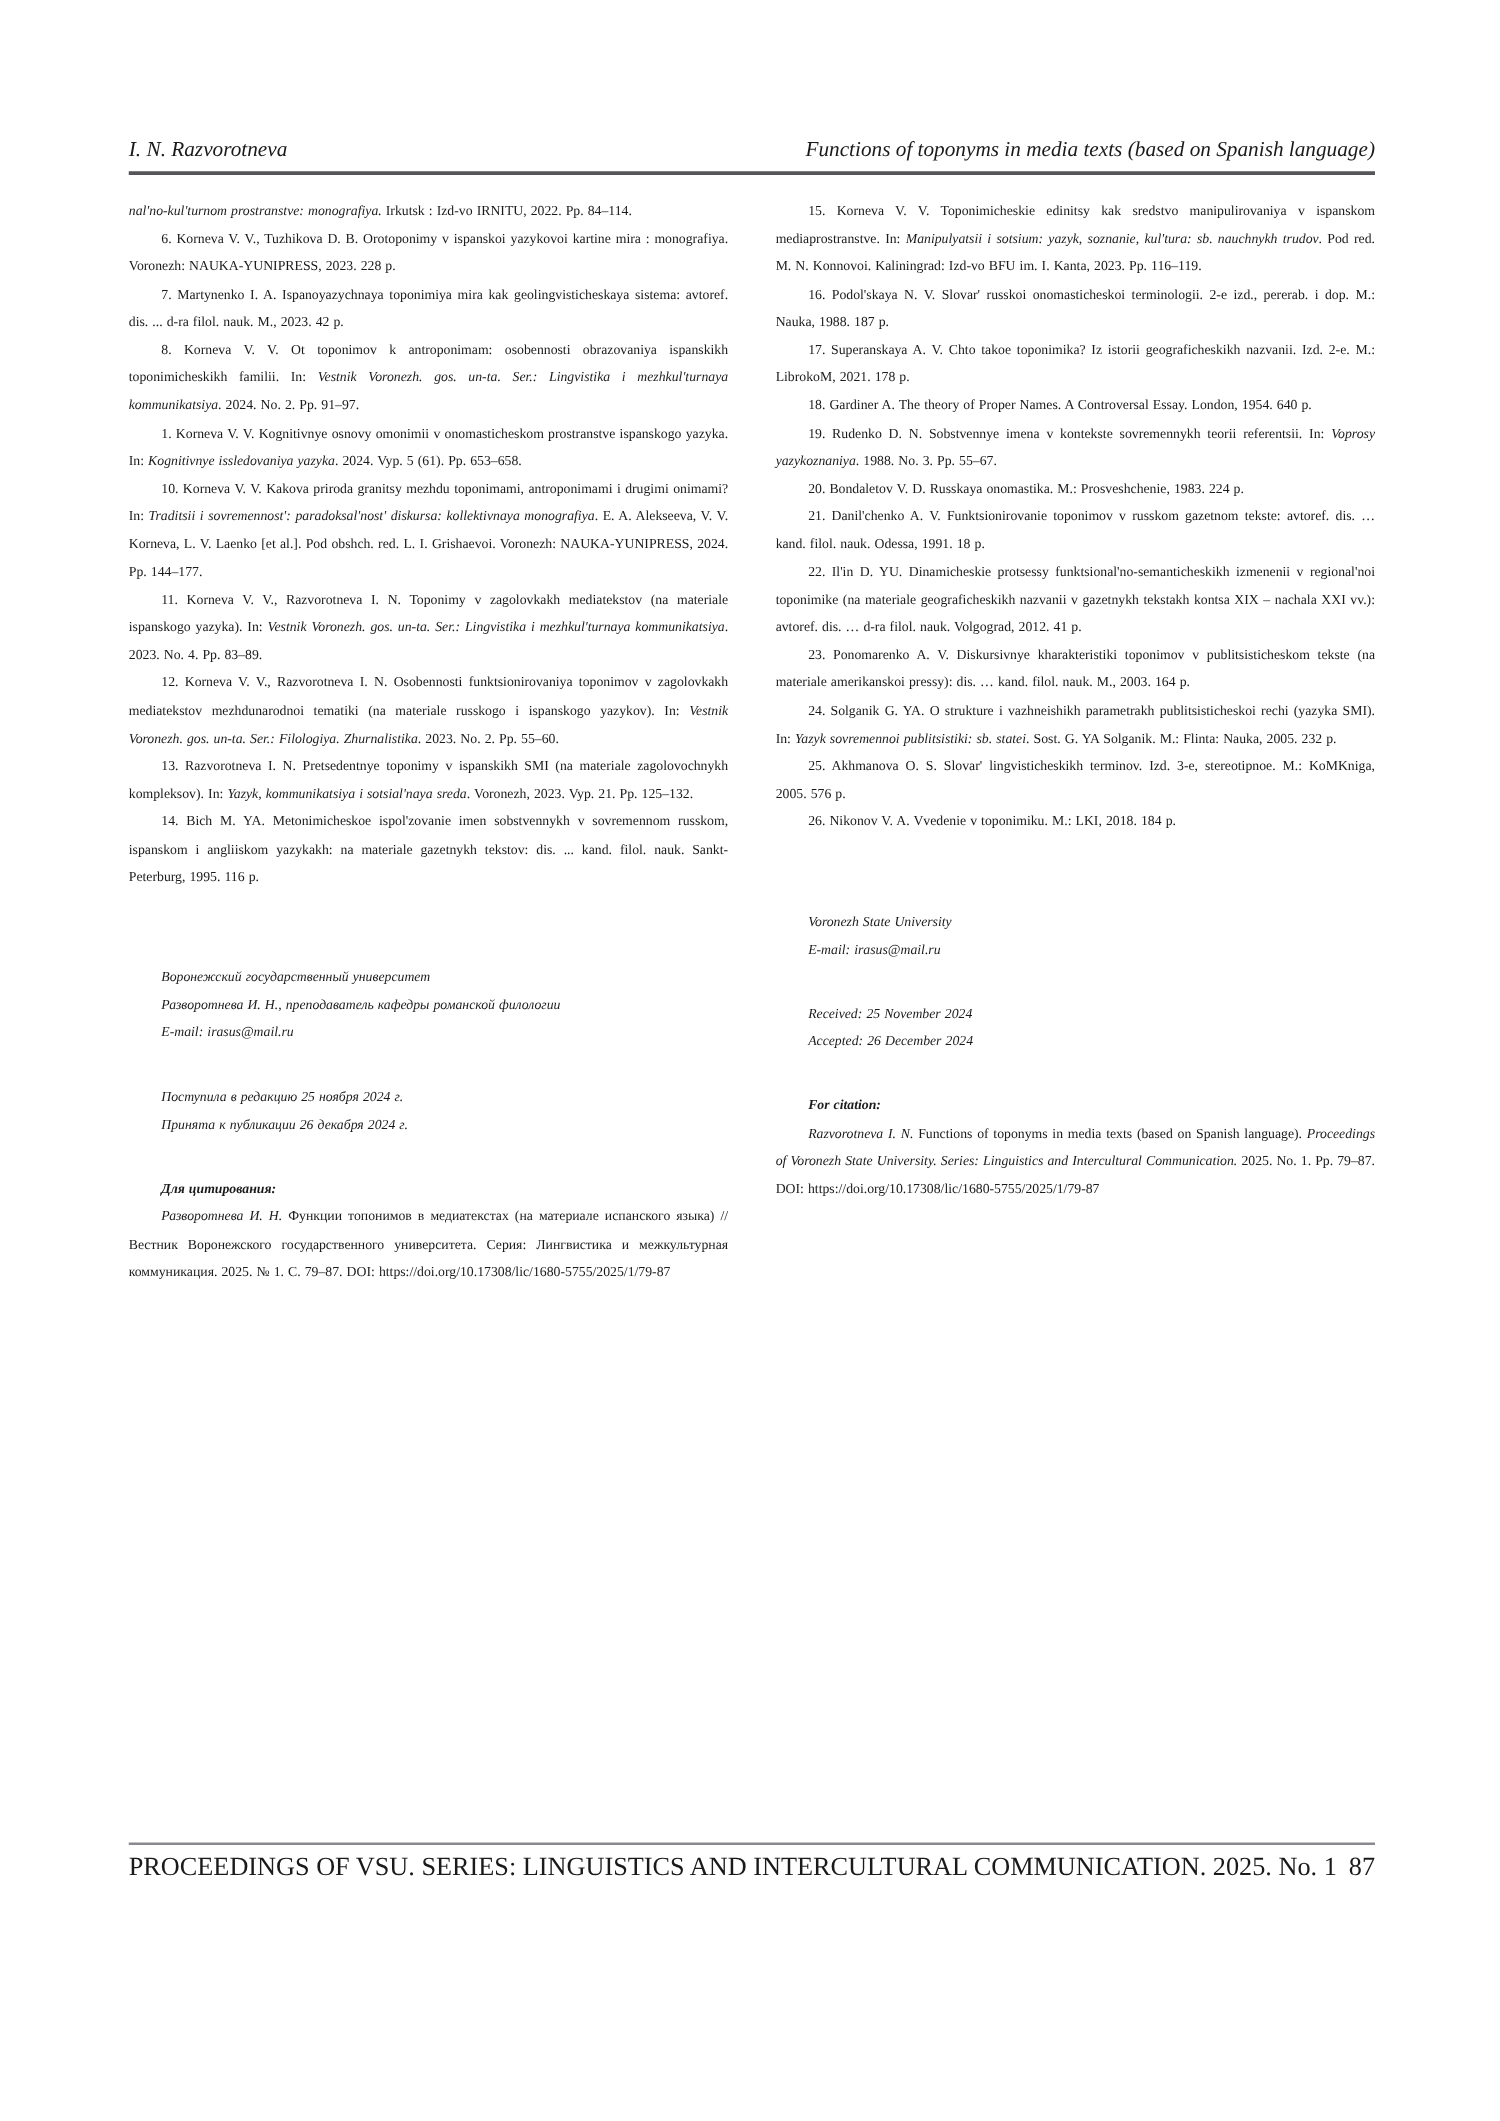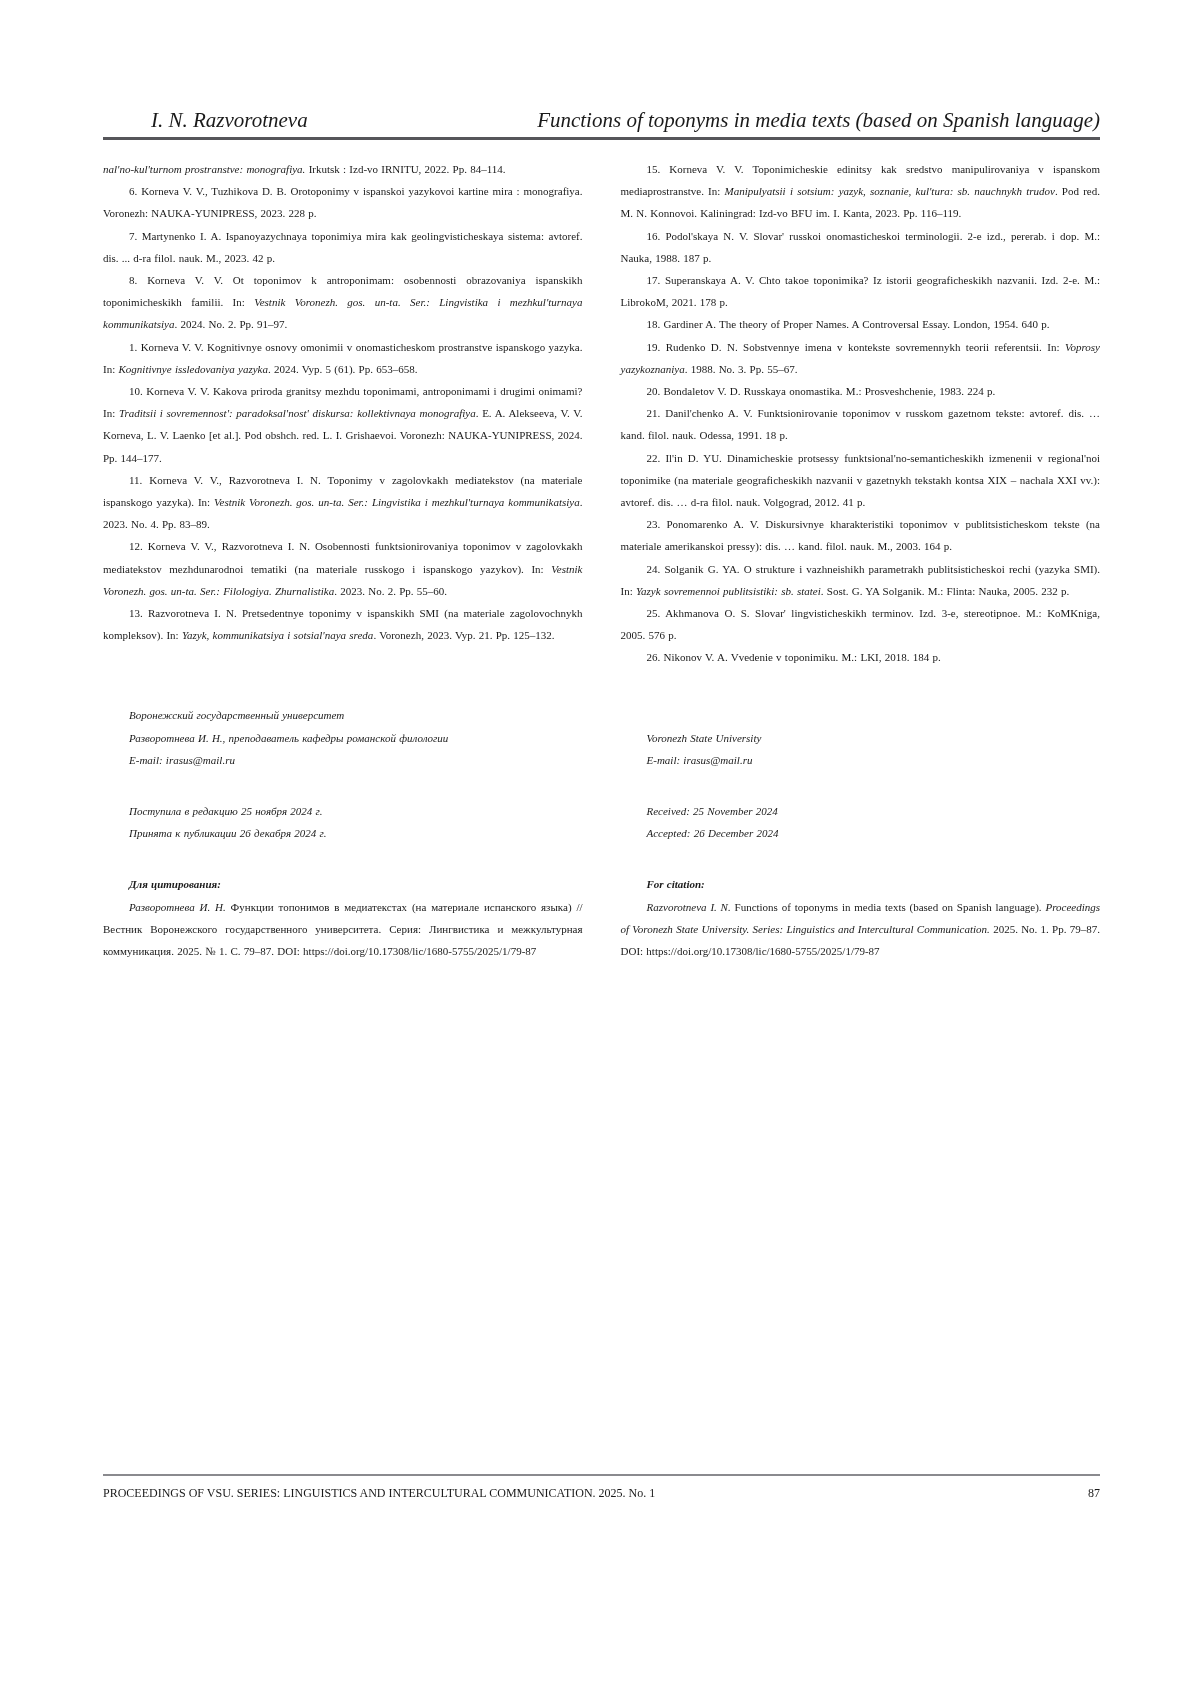--- a/index.html
+++ b/index.html
@@ -12,23 +12,22 @@
     color: #1a1a1a;
     overflow: hidden;
   }
   .content { padding: 110px 100px 0 103px; }
 
   .page-header {
     display: flex;
     justify-content: space-between;
     align-items: center;
     font-style: italic;
-    font-size: 21px;
+    font-size: 17px;
     line-height: 20px;
-    margin-left: 48px;
   }
   .header-rule {
     height: 3px;
     background: #56565a;
     margin-top: 7px;
     margin-bottom: 18px;
   }
 
   .columns { display: flex; gap: 38px; }
   .col { flex: 1 1 0; min-width: 0; }
@@ -51,21 +50,21 @@
   .page-footer {
     position: absolute;
     left: 103px;
     right: 100px;
     top: 1474px;
   }
   .footer-rule { height: 2px; background: #8a8a8e; margin-bottom: 7px; }
   .footer-line {
     display: flex;
     justify-content: space-between;
-    font-size: 12px;
+    font-size: 21px;
     line-height: 20px;
   }
 </style>
 </head>
 <body>
 
 <div class="page">
   <div class="content">
     <div class="page-header">
       <span>I. N. Razvorotneva</span>
@@ -77,20 +76,21 @@
       <div class="col">
           <p class="para noindent"><span class="it">nal'no-kul'turnom prostranstve: monografiya.</span><span> Irkutsk : Izd-vo IRNITU, 2022. Pp. 84–114.</span></p>
           <p class="para"><span>6. Korneva V. V., Tuzhikova D. B. Orotoponimy v ispanskoi yazykovoi kartine mira : monografiya. Voronezh: NAUKA-YUNIPRESS, 2023. 228 p.</span></p>
           <p class="para"><span>7. Martynenko I. A. Ispanoyazychnaya toponimiya mira kak geolingvisticheskaya sistema: avtoref. dis. ... d-ra filol. nauk. M., 2023. 42 p.</span></p>
           <p class="para"><span>8. Korneva V. V. Ot toponimov k antroponimam: osobennosti obrazovaniya ispanskikh toponimicheskikh familii. In: </span><span class="it">Vestnik Voronezh. gos. un-ta. Ser.: Lingvistika i mezhkul'turnaya kommunikatsiya</span><span>. 2024. No. 2. Pp. 91–97.</span></p>
           <p class="para"><span>1. Korneva V. V. Kognitivnye osnovy omonimii v onomasticheskom prostranstve ispanskogo yazyka. In: </span><span class="it">Kognitivnye issledovaniya yazyka</span><span>. 2024. Vyp. 5 (61). Pp. 653–658.</span></p>
           <p class="para"><span>10. Korneva V. V. Kakova priroda granitsy mezhdu toponimami, antroponimami i drugimi onimami? In: </span><span class="it">Traditsii i sovremennost': paradoksal'nost' diskursa: kollektivnaya monografiya</span><span>. E. A. Alekseeva, V. V. Korneva, L. V. Laenko [et al.]. Pod obshch. red. L. I. Grishaevoi. Voronezh: NAUKA-YUNIPRESS, 2024. Pp. 144–177.</span></p>
           <p class="para"><span>11. Korneva V. V., Razvorotneva I. N. Toponimy v zagolovkakh mediatekstov (na materiale ispanskogo yazyka). In: </span><span class="it">Vestnik Voronezh. gos. un-ta. Ser.: Lingvistika i mezhkul'turnaya kommunikatsiya</span><span>. 2023. No. 4. Pp. 83–89.</span></p>
           <p class="para"><span>12. Korneva V. V., Razvorotneva I. N. Osobennosti funktsionirovaniya toponimov v zagolovkakh mediatekstov mezhdunarodnoi tematiki (na materiale russkogo i ispanskogo yazykov). In: </span><span class="it">Vestnik Voronezh. gos. un-ta. Ser.: Filologiya. Zhurnalistika</span><span>. 2023. No. 2. Pp. 55–60.</span></p>
           <p class="para"><span>13. Razvorotneva I. N. Pretsedentnye toponimy v ispanskikh SMI (na materiale zagolovochnykh kompleksov). In: </span><span class="it">Yazyk, kommunikatsiya i sotsial'naya sreda</span><span>. Voronezh, 2023. Vyp. 21. Pp. 125–132.</span></p>
+          <p class="para"><span>14. Bich M. YA. Metonimicheskoe ispol'zovanie imen sobstvennykh v sovremennom russkom, ispanskom i angliiskom yazykakh: na materiale gazetnykh tekstov: dis. ... kand. filol. nauk. Sankt-Peterburg, 1995. 116 p.</span></p>
           <p class="para gap-section align-left"><span class="it">Воронежский государственный университет</span></p>
           <p class="para align-left"><span class="it">Разворотнева И. Н., преподаватель кафедры романской филологии</span></p>
           <p class="para align-left"><span class="it">E-mail: irasus@mail.ru</span></p>
           <p class="para gap-block align-left"><span class="it">Поступила в редакцию 25 ноября 2024 г.</span></p>
           <p class="para align-left"><span class="it">Принята к публикации 26 декабря 2024 г.</span></p>
           <p class="para gap-block align-left"><span class="it bd">Для цитирования:</span></p>
           <p class="para"><span class="it">Разворотнева И. Н.</span><span> Функции топонимов в медиатекстах (на материале испанского языка) // Вестник Воронежского государственного университета. Серия: Лингвистика и межкультурная коммуникация. 2025. № 1. С. 79–87. DOI: https://doi.org/10.17308/lic/1680-5755/2025/1/79-87</span></p>
         </div>
       <div class="col">
           <p class="para"><span>15. Korneva V. V. Toponimicheskie edinitsy kak sredstvo manipulirovaniya v ispanskom mediaprostranstve. In: </span><span class="it">Manipulyatsii i sotsium: yazyk, soznanie, kul'tura: sb. nauchnykh trudov</span><span>. Pod red. M. N. Konnovoi. Kaliningrad: Izd-vo BFU im. I. Kanta, 2023. Pp. 116–119.</span></p>

